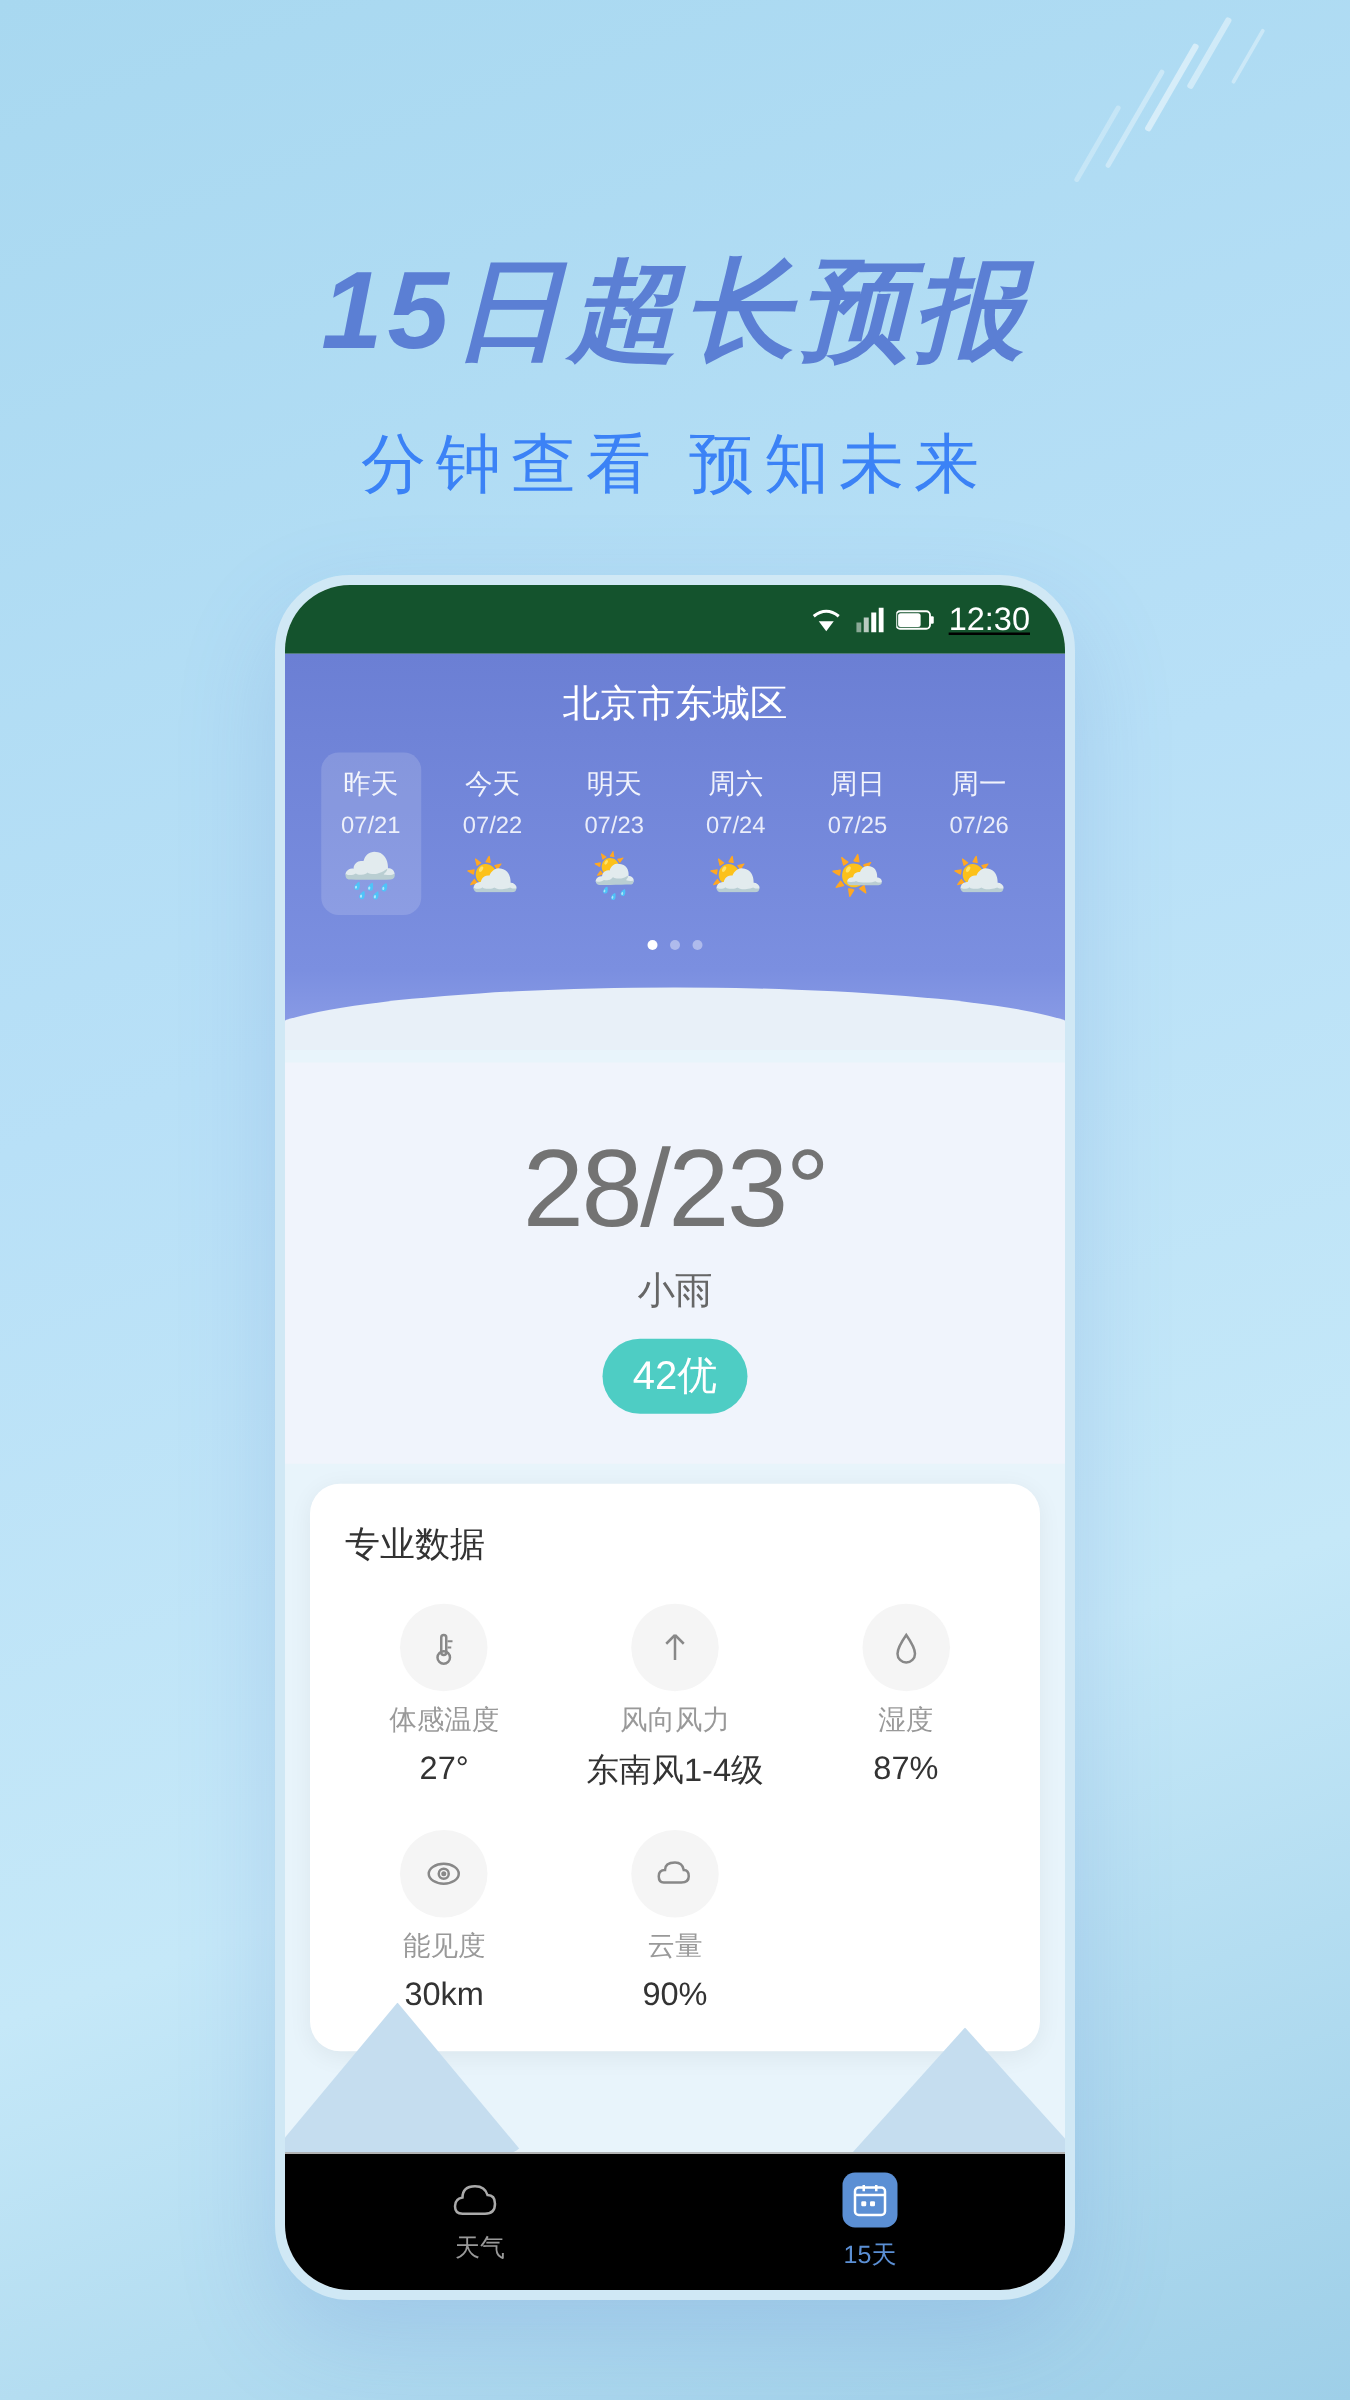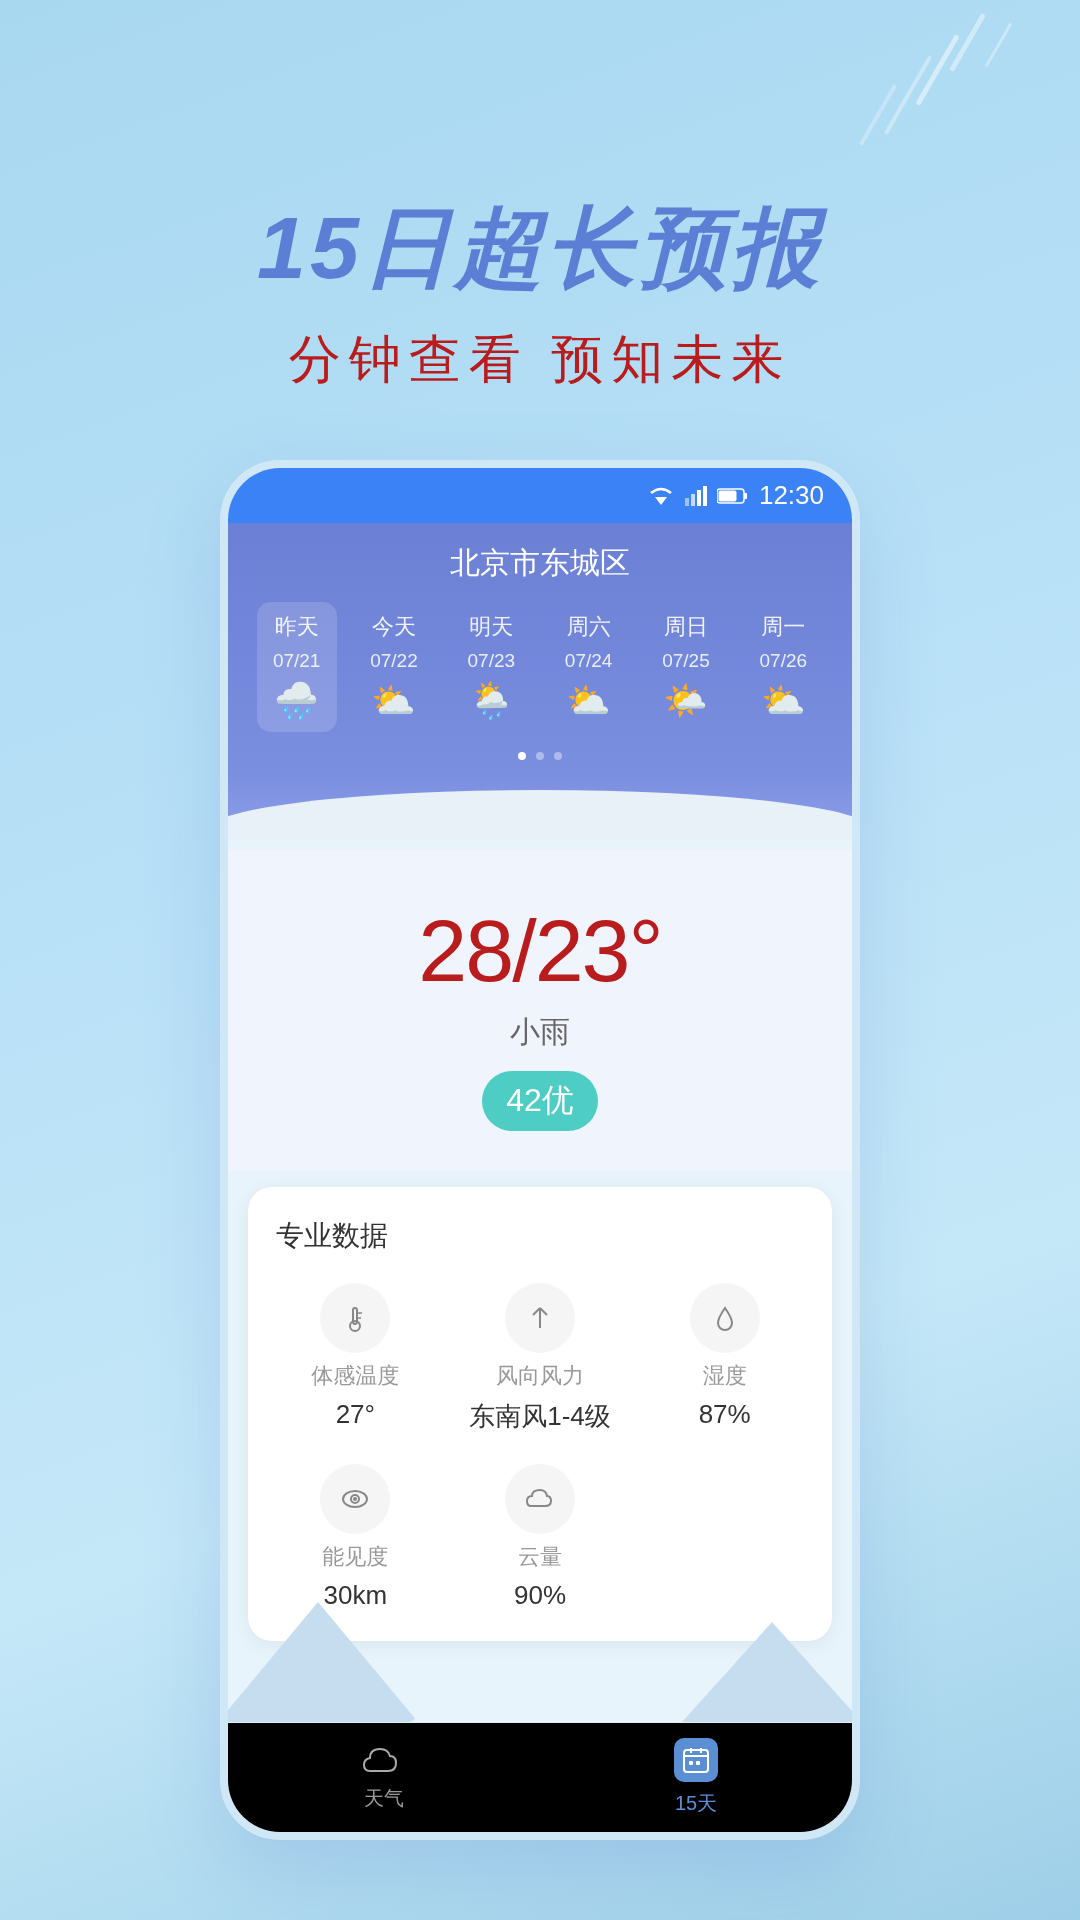--- a/index.html
+++ b/index.html
@@ -40,49 +40,50 @@
     .hero-title {
       font-size: 88px;
       font-weight: 700;
       color: #5b7fd4;
       letter-spacing: 4px;
       line-height: 1.1;
       font-style: italic;
     }
     .hero-subtitle {
       font-size: 52px;
-      color: #b91c1c;
-      margin-top: 28px;
+      color: #3b82f6;
+      margin-top: 40px;
       letter-spacing: 8px;
     }
 
     
     .phone-mockup {
       position: absolute;
       top: 460px;
       left: 50%;
       transform: translateX(-50%);
       width: 640px;
       height: 1380px;
       background: #e8f4fb;
       border-radius: 60px;
       overflow: hidden;
       box-shadow: 0 30px 80px rgba(80,120,200,0.2);
       border: 8px solid #d0e8f5;
     }
 
     
     .status-bar {
-      background: #3b82f6;
+      background: #14532d;
       height: 55px;
       display: flex;
       align-items: center;
       justify-content: flex-end;
       padding: 0 28px;
       gap: 14px;
+      text-decoration: underline;
     }
     .status-icons {
       display: flex;
       align-items: center;
       gap: 10px;
     }
     .status-time {
       font-size: 26px;
       color: white;
       font-weight: 500;
@@ -165,21 +166,21 @@
 
     
     .weather-main {
       background: #f0f4fc;
       padding: 50px 40px 40px;
       text-align: center;
       margin-top: 10px;
     }
     .temp-display {
       font-size: 88px;
-      color: #b91c1c;
+      color: #737373;
       font-weight: 300;
       letter-spacing: -2px;
     }
     .weather-desc {
       font-size: 30px;
       color: #666;
       margin-top: 10px;
     }
     .aqi-badge {
       display: inline-block;

